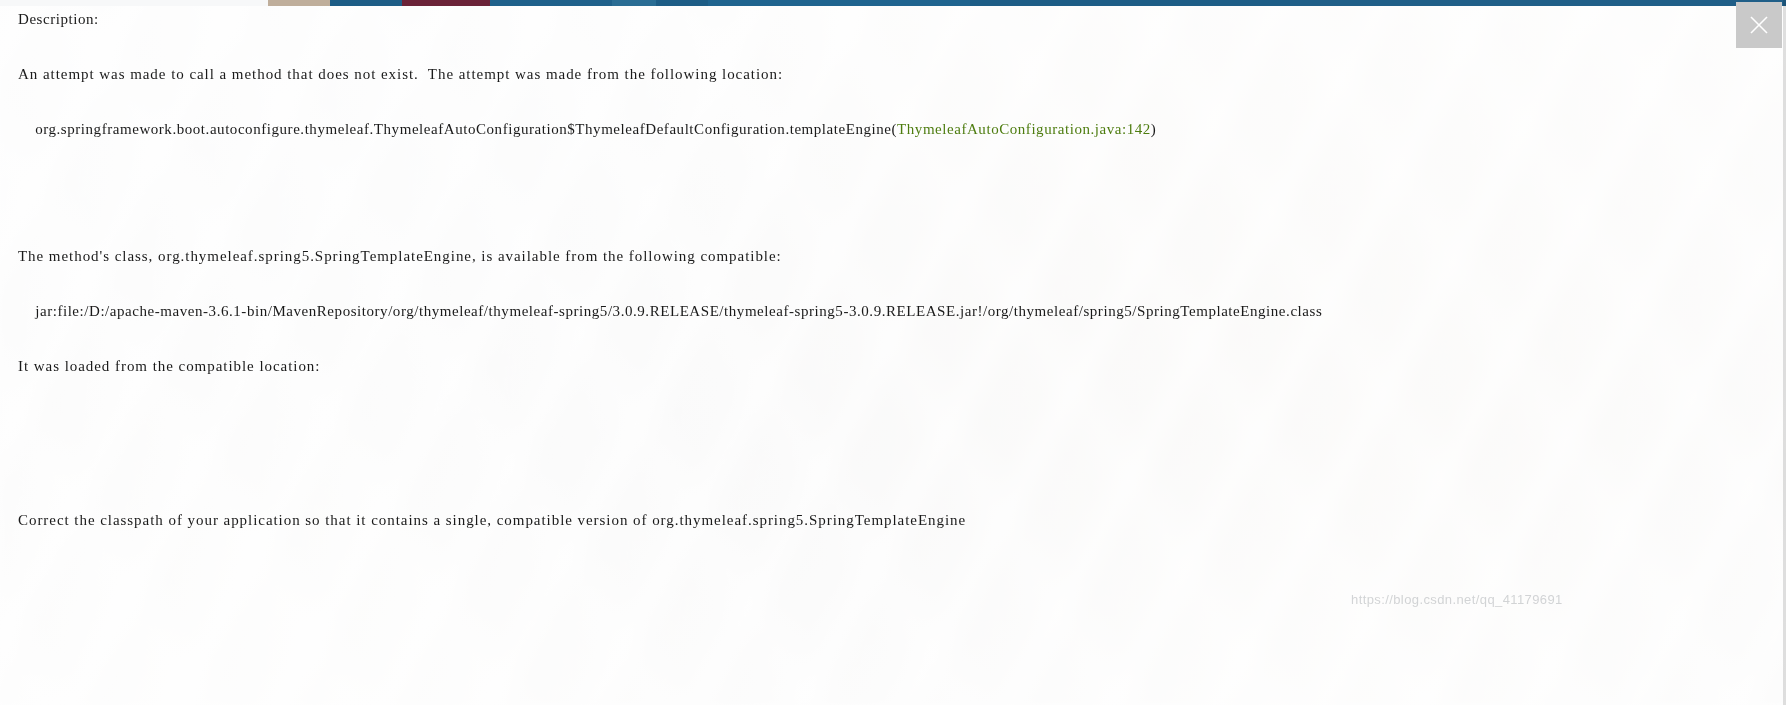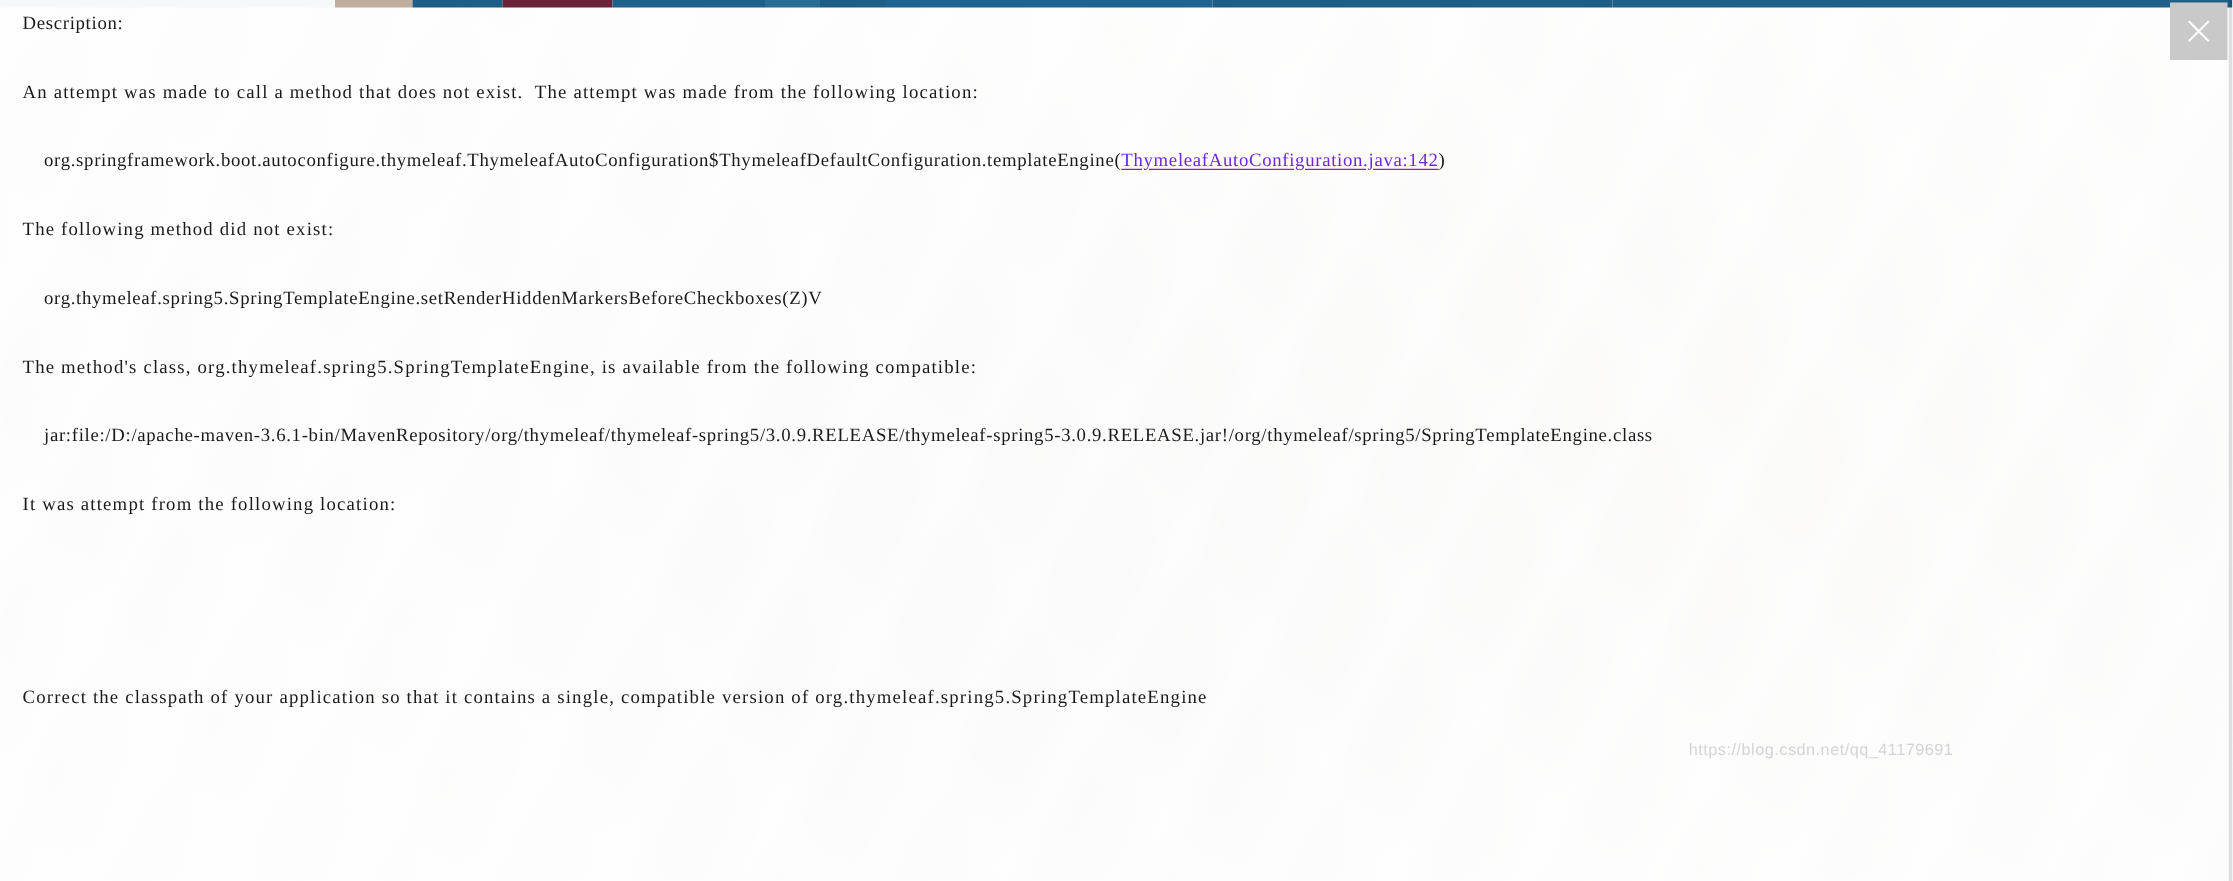--- a/index.html
+++ b/index.html
@@ -102,22 +102,21 @@
     white-space: pre;
     letter-spacing: 0.55px;
     font-weight: 400;
   }
   .line.wide { letter-spacing: 0.95px; }
 
   .spacer-sm { height: 36px; }
   .spacer-lg { height: 63px; }
 
   .err-link {
-    color: #6d28d9;
-    text-decoration: underline;
+    color: #4d7c0f;
     text-underline-offset: 2px;
     cursor: pointer;
   }
 
   .nowrap-clip {
     white-space: pre;
     overflow: hidden;
     width: 1786px;
   }
 
@@ -192,37 +191,35 @@
     <div class="spacer-sm"></div>
 
     <div class="line wide">An attempt was made to call a method that does not exist.  The attempt was made from the following location:</div>
 
     <div class="spacer-sm"></div>
 
     <div class="line nowrap-clip"><span>    org.springframework.boot.autoconfigure.thymeleaf.ThymeleafAutoConfiguration$ThymeleafDefaultConfiguration.templateEngine(</span><span class="err-link">ThymeleafAutoConfiguration.java:142</span><span>)</span></div>
 
     <div class="spacer-sm"></div>
 
-    <div class="line wide">The following method did not exist:</div>
-
-    <div class="spacer-sm"></div>
-
-    <div class="line">    org.thymeleaf.spring5.SpringTemplateEngine.setRenderHiddenMarkersBeforeCheckboxes(Z)V</div>
+
+    <div class="spacer-sm"></div>
+
 
     <div class="spacer-sm"></div>
 
     <div class="line wide">The method's class, org.thymeleaf.spring5.SpringTemplateEngine, is available from the following compatible:</div>
 
     <div class="spacer-sm"></div>
 
     <div class="line nowrap-clip">    jar:file:/D:/apache-maven-3.6.1-bin/MavenRepository/org/thymeleaf/thymeleaf-spring5/3.0.9.RELEASE/thymeleaf-spring5-3.0.9.RELEASE.jar!/org/thymeleaf/spring5/SpringTemplateEngine.class</div>
 
     <div class="spacer-sm"></div>
 
-    <div class="line wide">It was attempt from the following location:</div>
+    <div class="line wide">It was loaded from the compatible location:</div>
 
     <div class="spacer-sm"></div>
 
 
     <div class="spacer-lg"></div>
 
 
     <div class="spacer-sm"></div>
 
     <div class="line wide">Correct the classpath of your application so that it contains a single, compatible version of org.thymeleaf.spring5.SpringTemplateEngine</div>

